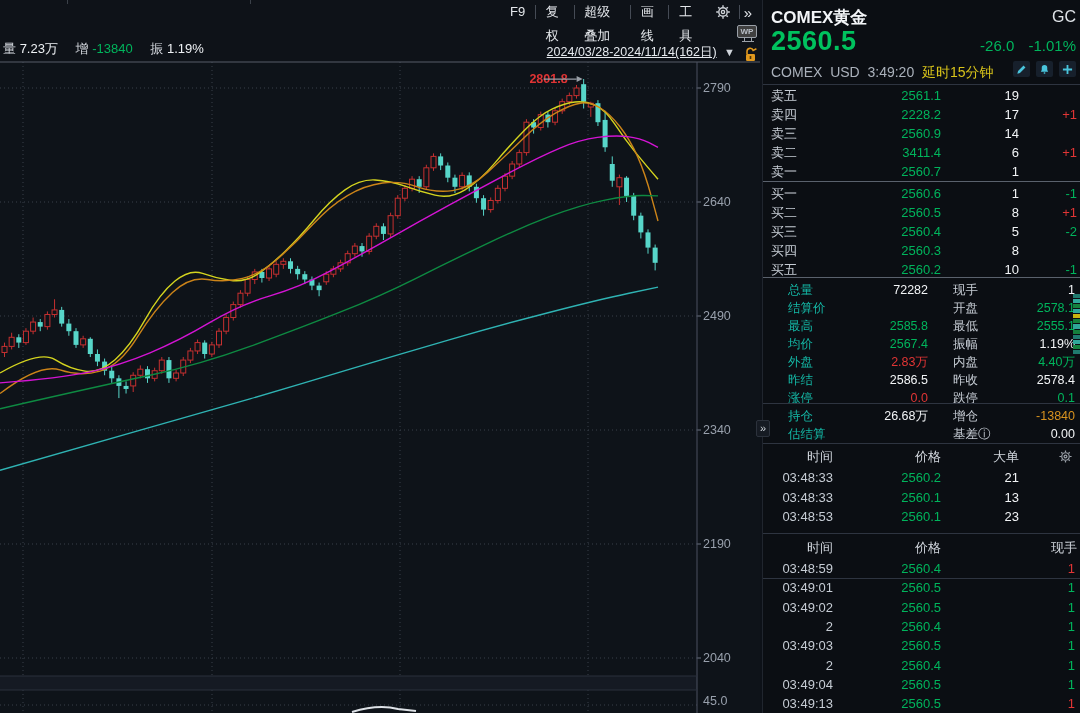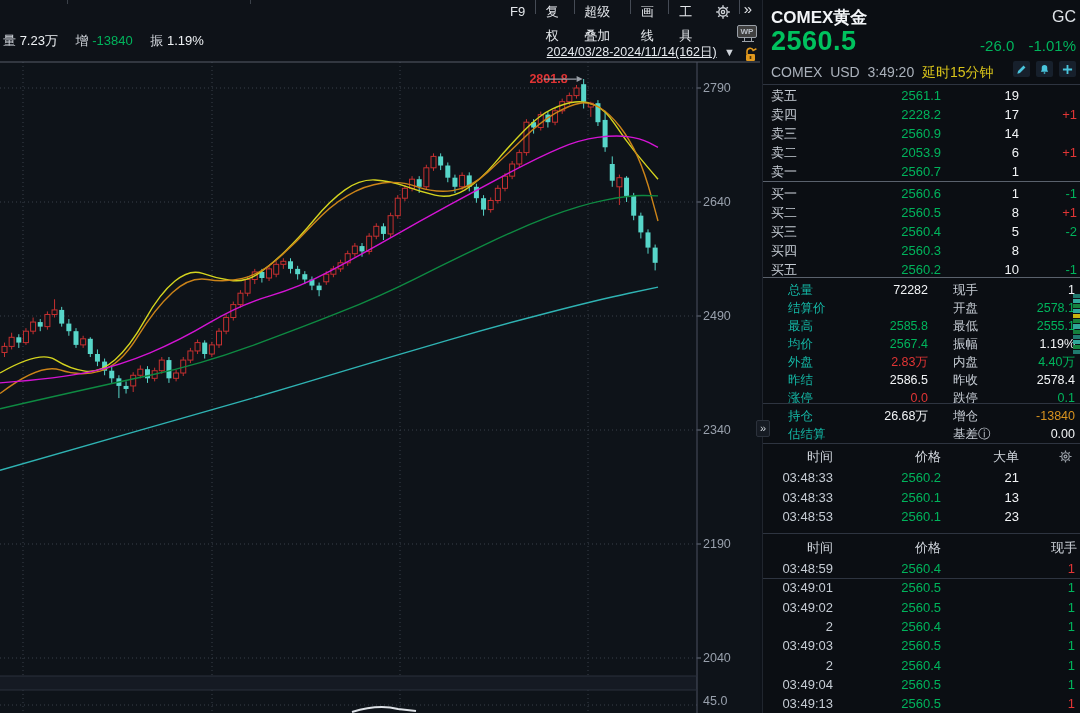--- a/index.html
+++ b/index.html
@@ -4,26 +4,26 @@
 <style>
   * { margin:0; padding:0; box-sizing:border-box; }
   html,body { background:#0d1117; }
   body { font-family:"Liberation Sans","DejaVu Sans",sans-serif; }
   .app { position:relative; width:1080px; height:713px; background:#0d1118; overflow:hidden; color:#e8ecf0; }
 
   
   .left { position:absolute; left:0; top:0; width:760px; height:713px; background:#0e1218; }
   .tick-sep { position:absolute; top:0; width:1px; height:4px; background:#3a4048; }
 
-  .stats-line { position:absolute; left:3px; top:32px; font-size:13px; white-space:nowrap; }
+  .stats-line { position:absolute; left:3px; top:40px; font-size:13px; white-space:nowrap; }
   .stats-line .lbl { color:#d5d9df; }
   .stats-line .val { color:#eef1f4; margin-right:14px; }
   .stats-line .val.dn { color:#00b45c; }
 
-  .toolbar { position:absolute; left:500px; top:0; height:24px; display:flex; }
+  .toolbar { position:absolute; left:500px; top:0; height:24px; display:flex; align-items:center; }
   .tb-item { color:#e3e6ea; font-size:13px; padding:0 10px; height:24px; line-height:24px; cursor:default; }
   .tb-sep { width:1px; height:14px; background:#454b55; }
   .tb-icon { padding:0 8px; display:flex; align-items:center; }
   .tb-more { color:#e3e6ea; font-size:15px; padding:0 8px 0 4px; }
 
   .wp-icon { position:absolute; left:737px; top:25px; width:22px; height:21px; }
   .wp-box { width:20px; height:13px; border:1px solid #9aa0a8; border-radius:2px; color:#b9bfc7; font-size:8px; font-weight:bold; text-align:center; line-height:12px; background:#404040; }
   .wp-stand { width:8px; height:3px; border-left:1px solid #9aa0a8; border-right:1px solid #9aa0a8; margin:0 auto; }
   .wp-base { width:12px; height:1px; background:#9aa0a8; margin:0 auto; }
 
@@ -413,21 +413,21 @@
           <span class="c-delta up">+1</span>
         </div>
         <div class="brow" style="top: 124px;">
           <span class="c-lbl">卖三</span>
           <span class="c-price dn">2560.9</span>
           <span class="c-qty">14</span>
           <span class="c-delta "></span>
         </div>
         <div class="brow" style="top: 143px;">
           <span class="c-lbl">卖二</span>
-          <span class="c-price dn">2053.9</span>
+          <span class="c-price dn">3411.4</span>
           <span class="c-qty">6</span>
           <span class="c-delta up">+1</span>
         </div>
         <div class="brow" style="top: 162px;">
           <span class="c-lbl">卖一</span>
           <span class="c-price dn">2560.7</span>
           <span class="c-qty">1</span>
           <span class="c-delta "></span>
         </div>
         <div class="brow" style="top: 184px;">

